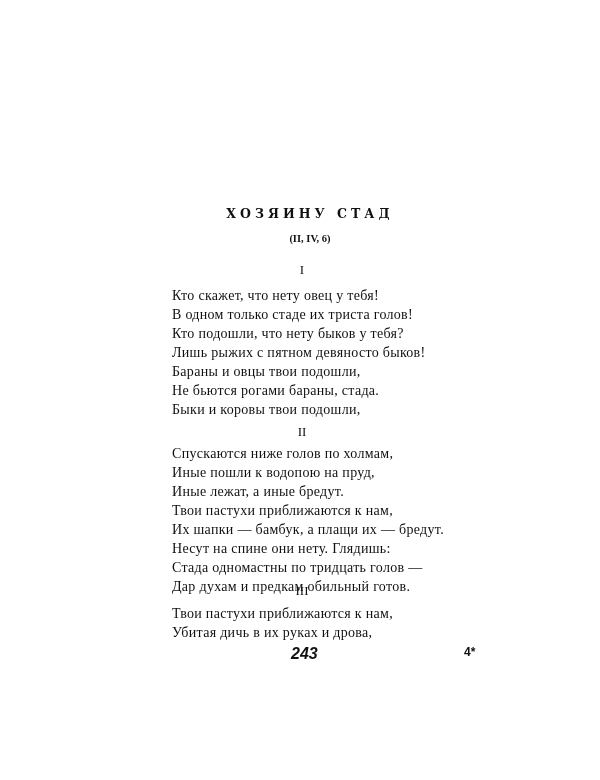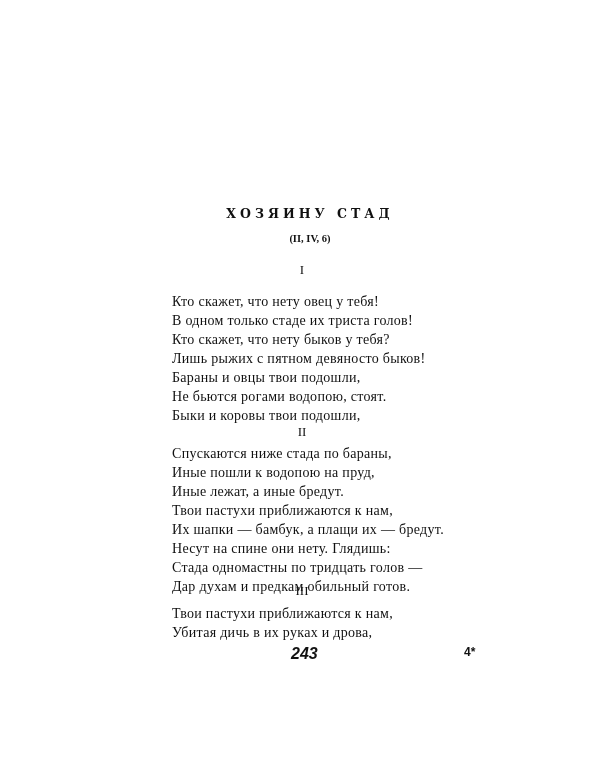--- a/index.html
+++ b/index.html
@@ -33,33 +33,33 @@
   }
 </style>
 </head>
 <body>
 
 <div class="page">
   <div class="title">ХОЗЯИНУ СТАД</div>
   <div class="subtitle">(II, IV, 6)</div>
 
   <div class="section-num" style="top:262px;">I</div>
-  <div class="stanza" style="top:292px;">
+  <div class="stanza" style="top:286px;">
     <div class="line">Кто скажет, что нету овец у тебя!</div>
     <div class="line">В одном только стаде их триста голов!</div>
-    <div class="line">Кто скажет, что нету быков у тебя?</div>
+    <div class="line">Кто подошли, что нету быков у тебя?</div>
     <div class="line">Лишь рыжих с пятном девяносто быков!</div>
     <div class="line">Бараны и овцы твои подошли,</div>
-    <div class="line">Не бьются рогами водопою, стоят.</div>
+    <div class="line">Не бьются рогами бараны, стада.</div>
     <div class="line">Быки и коровы твои подошли,</div>
   </div>
 
   <div class="section-num" style="top:424px;">II</div>
   <div class="stanza" style="top:444px;">
-    <div class="line">Спускаются ниже стада по бараны,</div>
+    <div class="line">Спускаются ниже голов по холмам,</div>
     <div class="line">Иные пошли к водопою на пруд,</div>
     <div class="line">Иные лежат, а иные бредут.</div>
     <div class="line">Твои пастухи приближаются к нам,</div>
     <div class="line">Их шапки — бамбук, а плащи их — бредут.</div>
     <div class="line">Несут на спине они нету. Глядишь:</div>
     <div class="line">Стада одномастны по тридцать голов —</div>
     <div class="line">Дар духам и предкам обильный готов.</div>
   </div>
 
   <div class="section-num" style="top:583px;">III</div>

